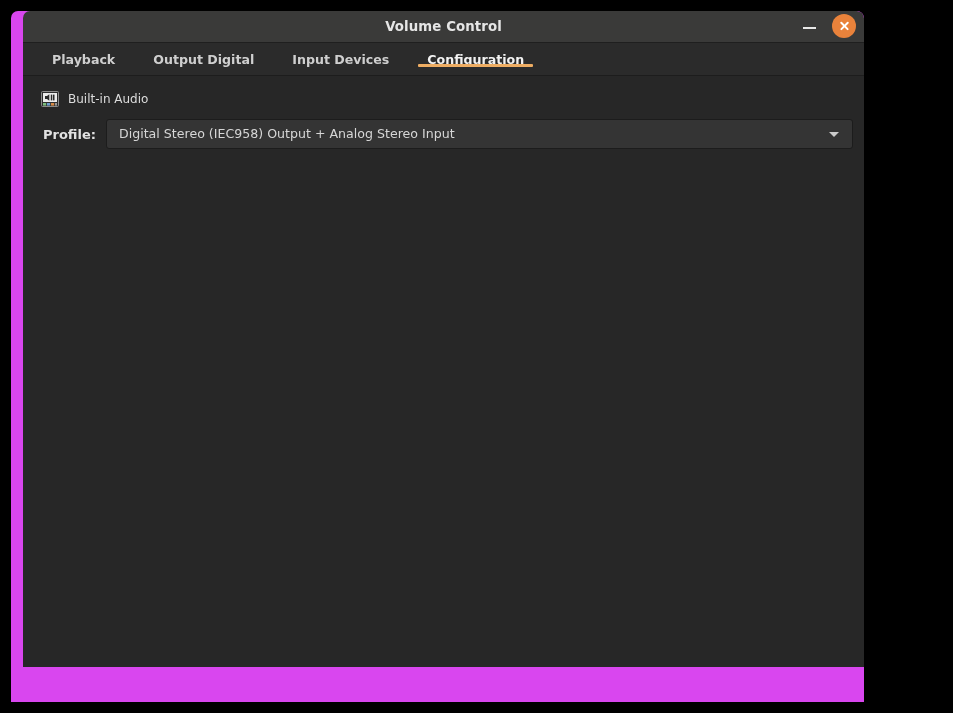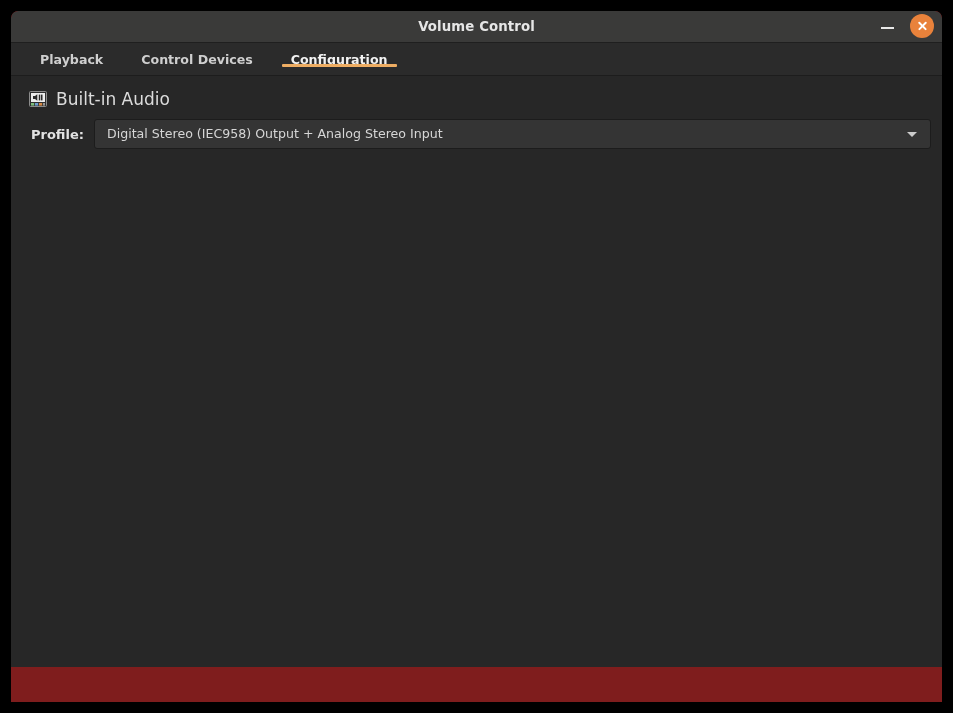--- a/index.html
+++ b/index.html
@@ -13,26 +13,27 @@
     overflow: hidden;
     font-family: "DejaVu Sans", "Liberation Sans", sans-serif;
     -webkit-font-smoothing: antialiased;
   }
 
   
   #window {
     position: absolute;
     left: 11px;
     top: 11px;
-    width: 931px;
+    width: 853px;
     height: 691px;
-    background: #7f1d1d;
+    background: #d946ef;
     border-radius: 7px 7px 0 0;
     overflow: hidden;
     box-sizing: border-box;
+    padding-left: 12px;
   }
 
   
   #titlebar {
     position: relative;
     height: 31px;
     background: #3a3a39;
     border-bottom: 1px solid #1f1f1f;
     border-radius: 7px 7px 0 0;
   }
@@ -183,21 +184,21 @@
     right: 13px;
     top: 12px;
     width: 0;
     height: 0;
     border-left: 5.5px solid transparent;
     border-right: 5.5px solid transparent;
     border-top: 5.5px solid #cbcbcb;
   }
   #device-name {
     color: #dcdcdc;
-    font-size: 17px;
+    font-size: 12px;
   }
 
   
   #bottombar {
     position: relative;
     height: 35px;
     background: #272727;
     border-top: 1px solid #1f1f1f;
     display: flex;
     align-items: center;
@@ -248,21 +249,24 @@
     <div id="close-btn" class="win-btn">
       <div id="close-circle"></div>
     </div>
   </div>
 
   <div id="tabbar">
     <div class="tab">
       <span>Playback</span>
     </div>
     <div class="tab">
-      <span>Control Devices</span>
+      <span>Output Digital</span>
+    </div>
+    <div class="tab">
+      <span>Input Devices</span>
     </div>
     <div class="tab active">
       <span>Configuration</span>
     </div>
   </div>
 
   <div id="content">
 
     <div id="device-row">
       <span id="card-icon">

